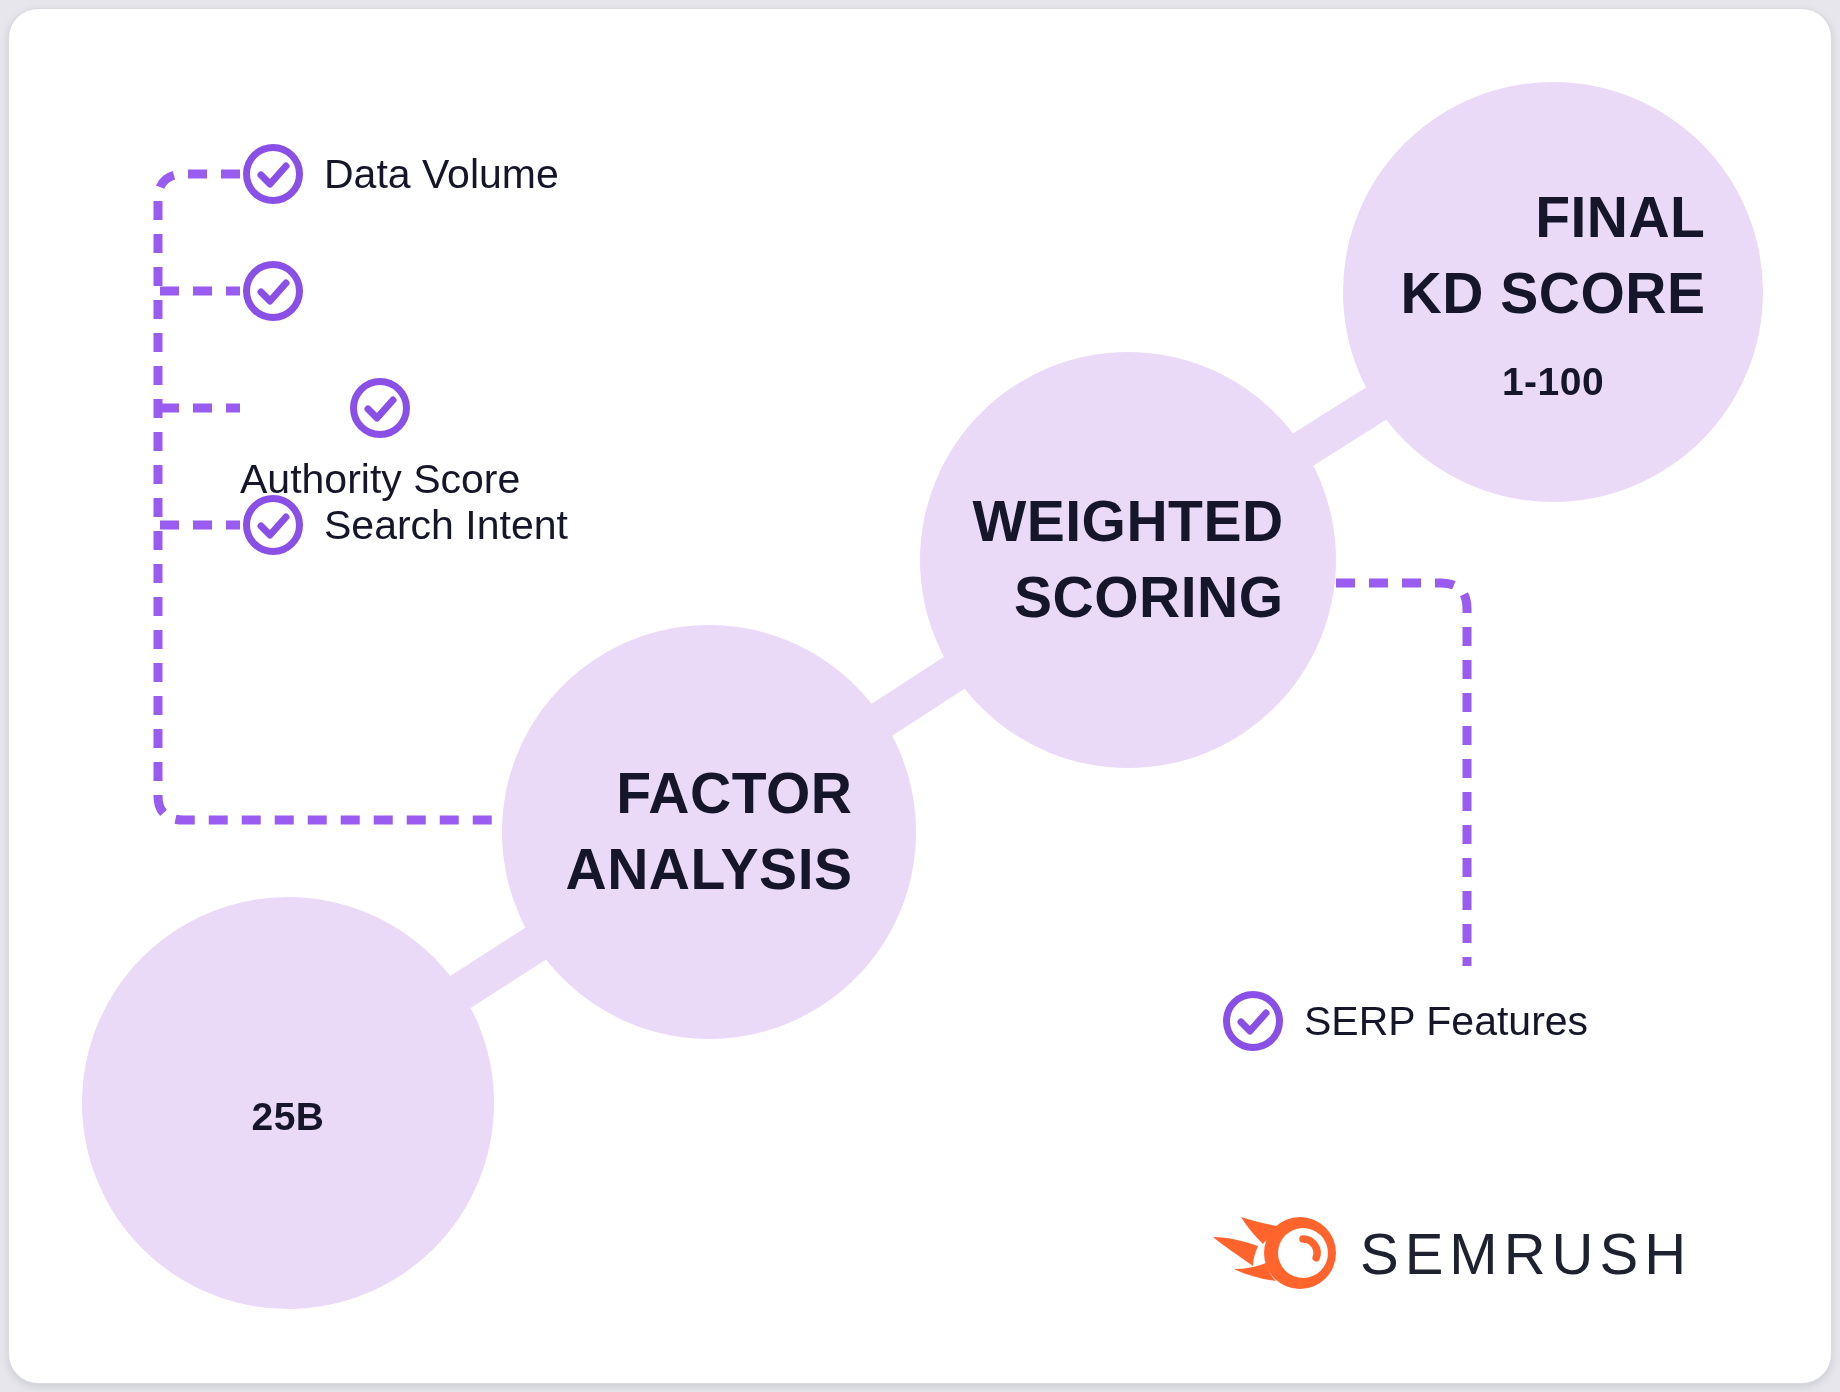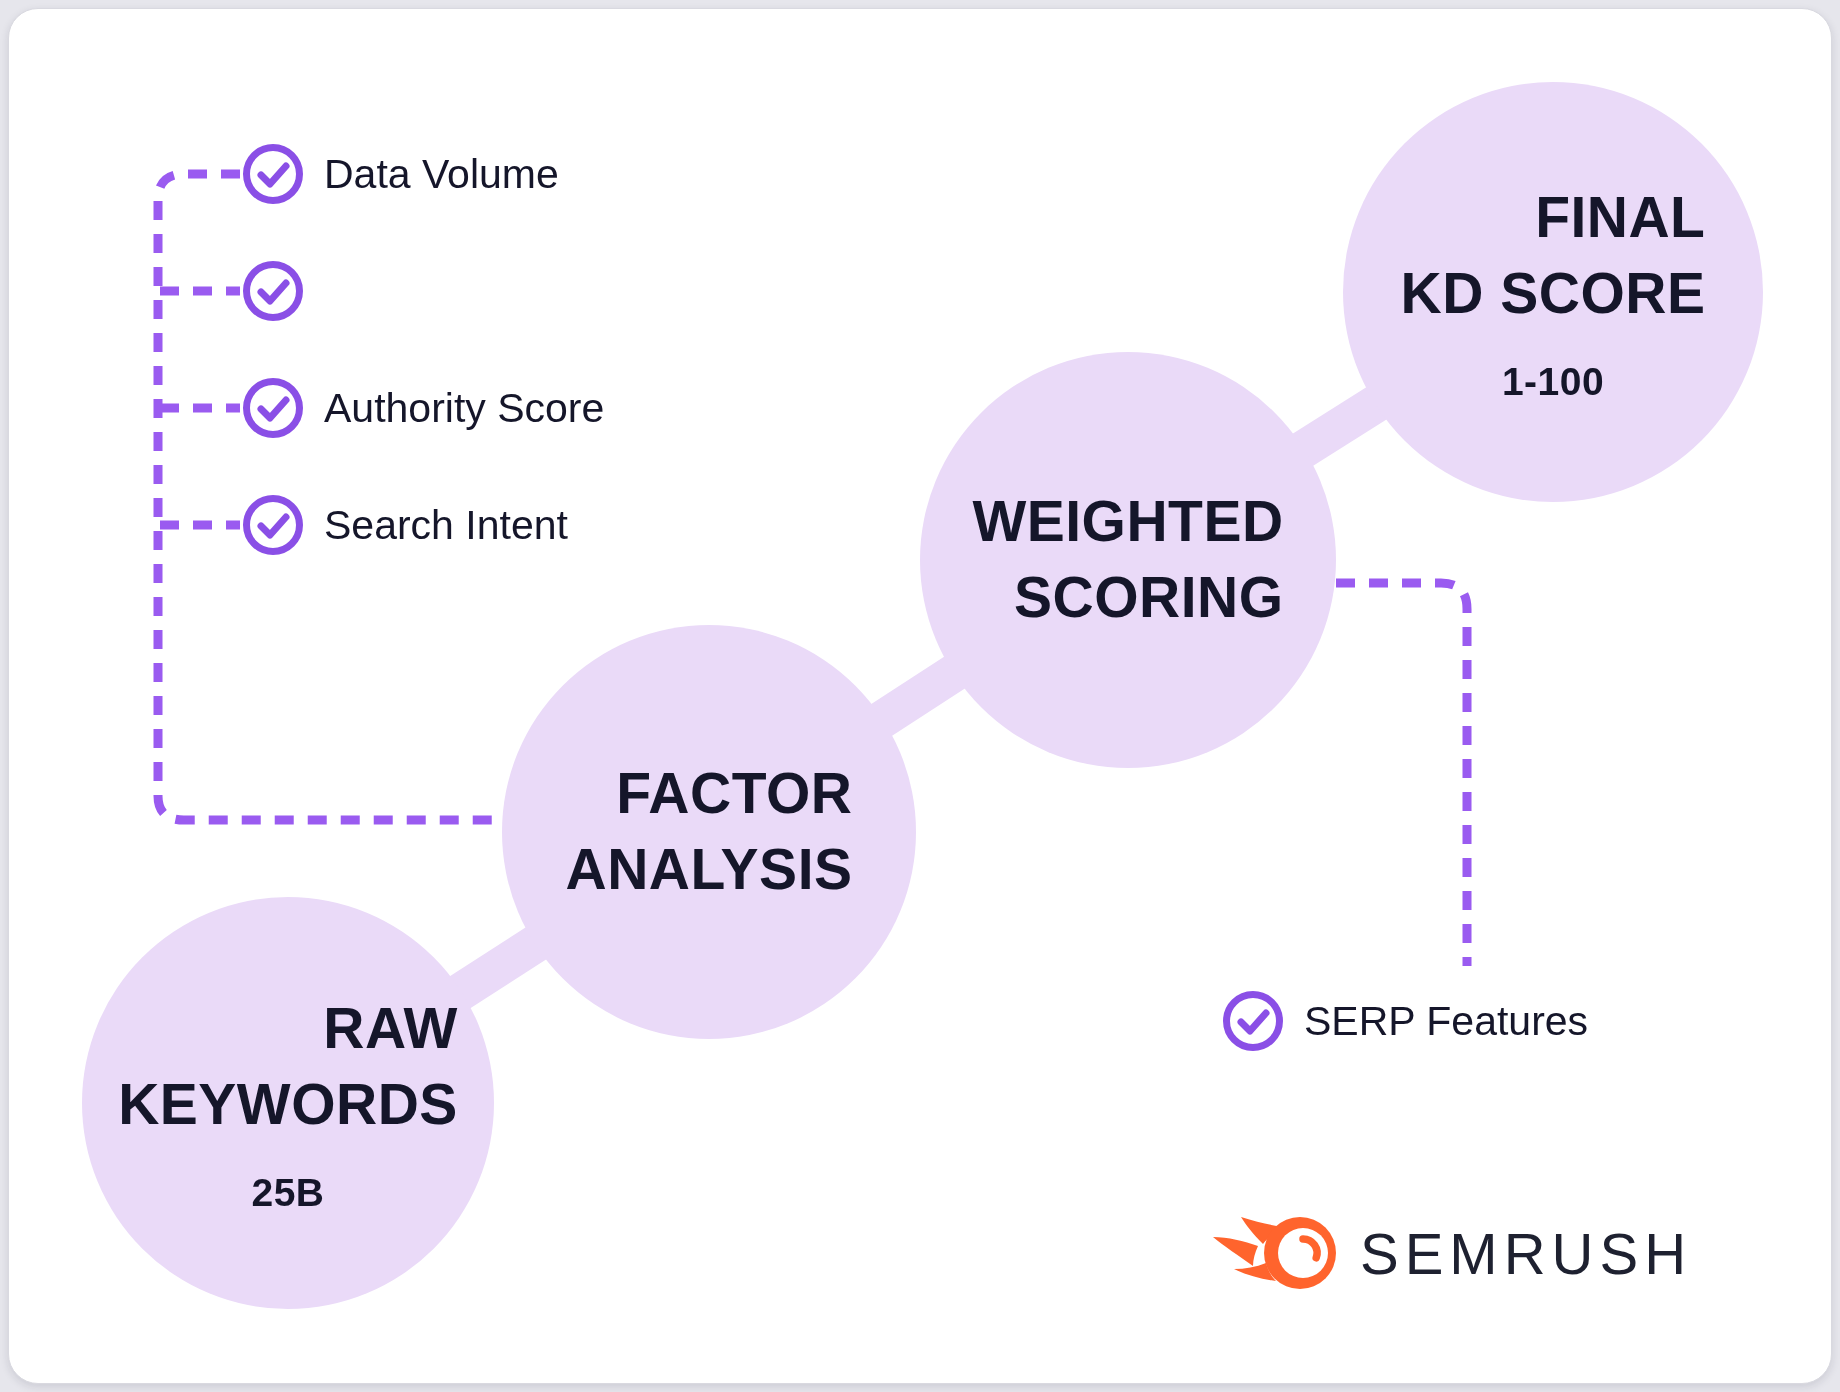--- a/index.html
+++ b/index.html
@@ -109,22 +109,20 @@
 
     <path class="dash" d="M240 174 H184 Q158 174 158 200 V796 Q158 820 184 820 H505"></path>
     <path class="dash" d="M160 291 H240"></path>
     <path class="dash" d="M160 408 H240"></path>
     <path class="dash" d="M160 525 H240"></path>
 
     <path class="dash" d="M1336 583 H1441 Q1467 583 1467 609 V966"></path>
   </svg>
 
   <div class="node" style="left:82px;top:897px;width:412px;height:412px;">
-    <div class="node-title">RAW
-KEYWORDS</div>
     <div class="node-value">25B</div>
   </div>
   <div class="node" style="left:502px;top:625px;width:414px;height:414px;">
     <div class="node-title">FACTOR
 ANALYSIS</div>
 
   </div>
   <div class="node" style="left:920px;top:352px;width:416px;height:416px;">
     <div class="node-title">WEIGHTED
 SCORING</div>
@@ -142,21 +140,21 @@
       <path class="tick" d="M21 34 L30 43 L46 25"></path>
     </svg>
     <span class="label">Data Volume</span>
   </div>
   <div class="check-item" style="left:240px;top:258px;">
     <svg class="check-icon" viewBox="0 0 66 66">
       <circle class="ring" cx="33" cy="33" r="26.5"></circle>
       <path class="tick" d="M21 34 L30 43 L46 25"></path>
     </svg>
   </div>
-  <div class="check-item" style="left:240px;top:375px;">
+  <div class="check-item" style="left:240px;top:375px;flex-direction:column;">
     <svg class="check-icon" viewBox="0 0 66 66">
       <circle class="ring" cx="33" cy="33" r="26.5"></circle>
       <path class="tick" d="M21 34 L30 43 L46 25"></path>
     </svg>
     <span class="label">Authority Score</span>
   </div>
   <div class="check-item" style="left:240px;top:492px;">
     <svg class="check-icon" viewBox="0 0 66 66">
       <circle class="ring" cx="33" cy="33" r="26.5"></circle>
       <path class="tick" d="M21 34 L30 43 L46 25"></path>

